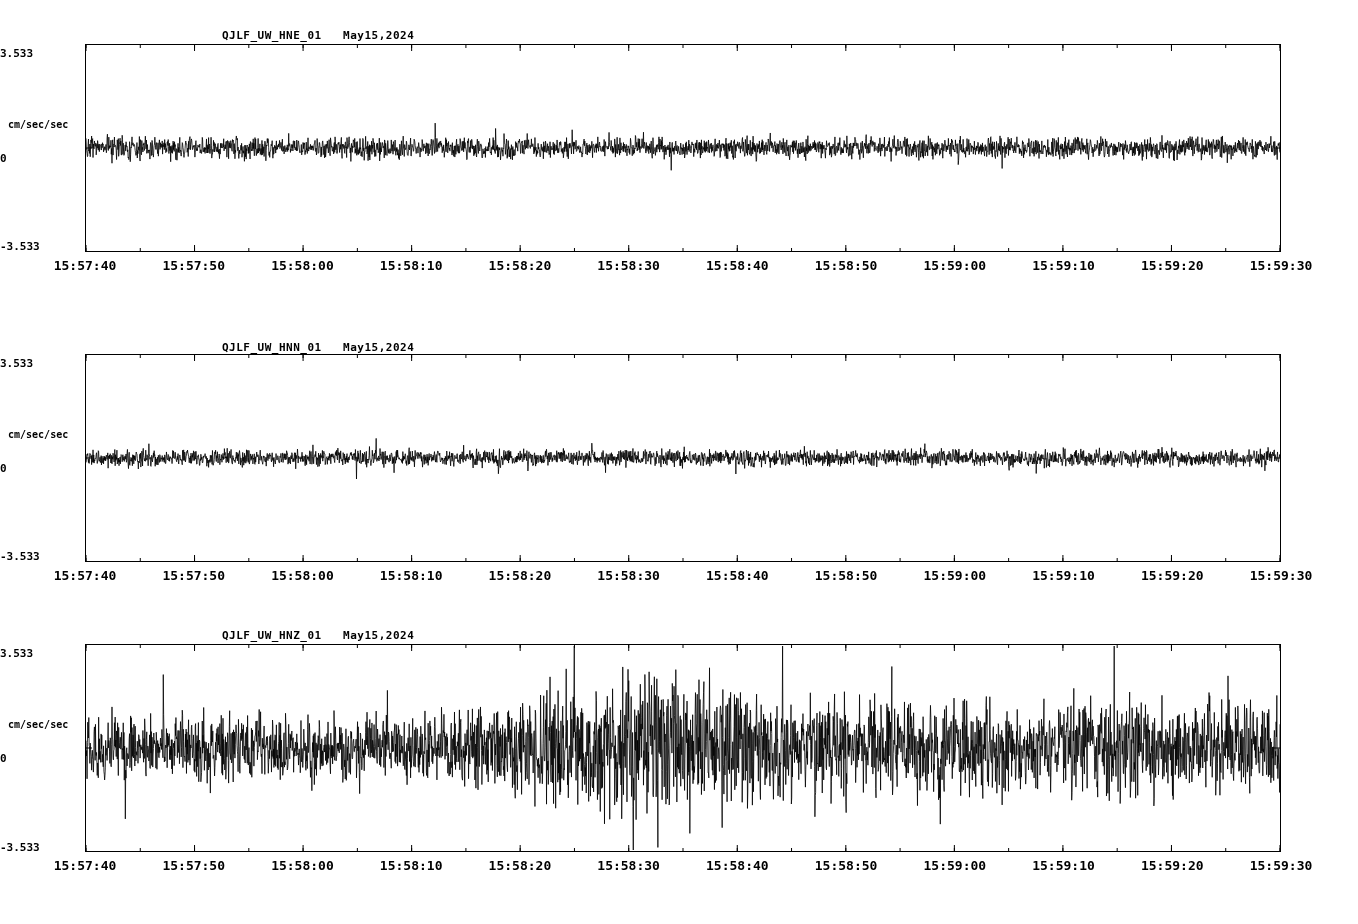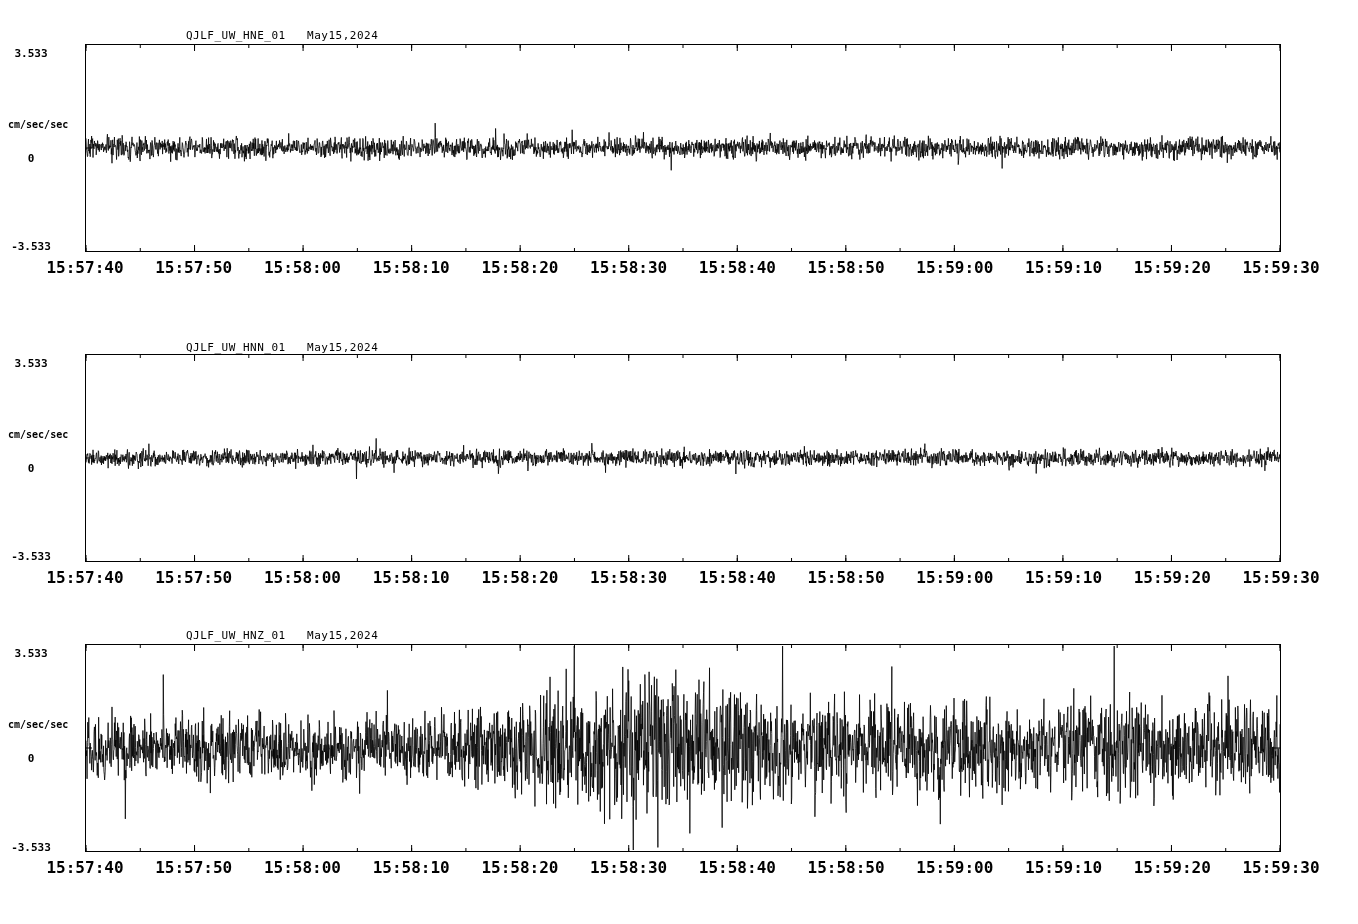--- a/index.html
+++ b/index.html
@@ -20,58 +20,59 @@
     height: 924px;
   }
   .panel {
     position: absolute;
     left: 0;
     width: 1358px;
   }
   .panel-title {
     position: absolute;
     font-size: 11px;
-    font-weight: normal;
+    font-weight: bold;
     letter-spacing: 0.5px;
     white-space: pre;
     color: #000;
+    margin-left: 36px;
   }
   .ylabel {
     position: absolute;
     font-size: 10px;
     font-weight: bold;
     white-space: pre;
     color: #000;
     text-align: left;
   }
   .ytick {
     position: absolute;
     font-size: 11px;
     font-weight: bold;
     white-space: pre;
     color: #000;
-    text-align: center;
+    text-align: left;
   }
   .plotbox {
     position: absolute;
     border: 1px solid #000;
     box-sizing: border-box;
     background: #fff;
     overflow: hidden;
   }
   .plotbox svg {
     display: block;
   }
   .xaxis {
     position: absolute;
     height: 18px;
   }
   .xtick-label {
     position: absolute;
-    font-size: 16px;
+    font-size: 13px;
     font-weight: bold;
     white-space: pre;
     color: #000;
     transform: translateX(-50%);
   }
 </style>
 </head>
 <body>
 
 <div class="page">

